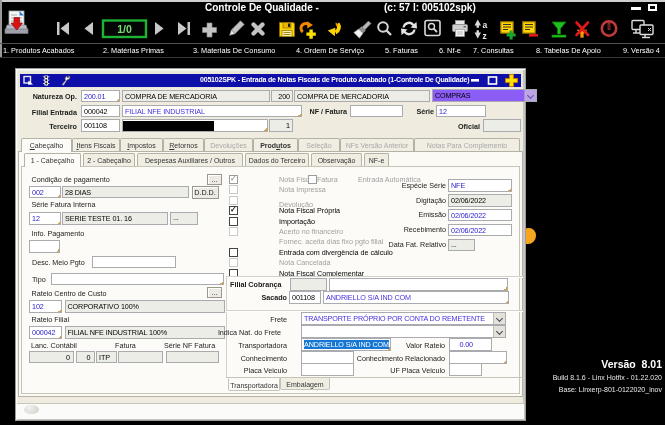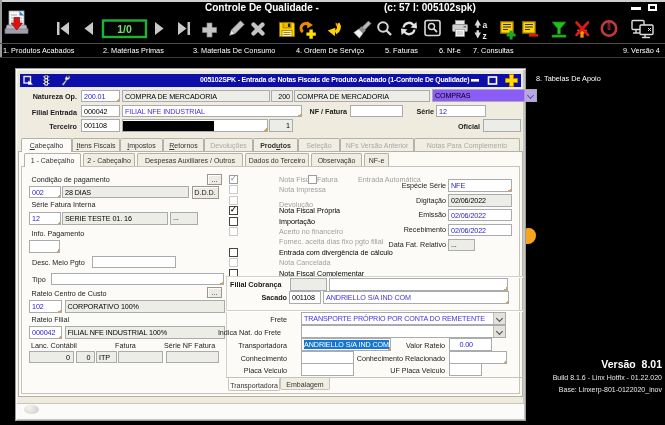--- a/index.html
+++ b/index.html
@@ -220,21 +220,21 @@
     </g>
   </svg>
 
   <div class="mi" style="left:3px;">1. Produtos Acabados</div>
   <div class="mi" style="left:103px;">2. Matérias Primas</div>
   <div class="mi" style="left:193px;">3. Materiais De Consumo</div>
   <div class="mi" style="left:296px;">4. Ordem De Serviço</div>
   <div class="mi" style="left:385px;">5. Faturas</div>
   <div class="mi" style="left:439px;">6. Nf-e</div>
   <div class="mi" style="left:473px;">7. Consultas</div>
-  <div class="mi" style="left:536px;margin-top:28px;">8. Tabelas De Apoio</div>
+  <div class="mi" style="left:536px;">8. Tabelas De Apoio</div>
   <div class="mi" style="left:623px;">9. Versão 4</div>
   <div id="menusep" class="abs"></div>
 
   <div class="abs" style="left:521px; top:228px; width:15px; height:16px; background:#F5A51E; border-radius:50% 50% 58% 42%; z-index:1;"></div>
 
   <div class="abs" style="right:3px; top:358px; color:#fff; font-weight:bold; font-size:10.5px;">Versão&nbsp; 8.01</div>
   <div class="abs" style="right:3px; top:373.5px; color:#e9e9e9; font-size:7px;">Build 8.1.6 - Linx Hotfix - 01.22.020</div>
   <div class="abs" style="right:3px; top:386px; color:#e9e9e9; font-size:7px;">Base: Linxerp-801-0122020_inov</div>
 
   <div id="win" class="abs"></div>

